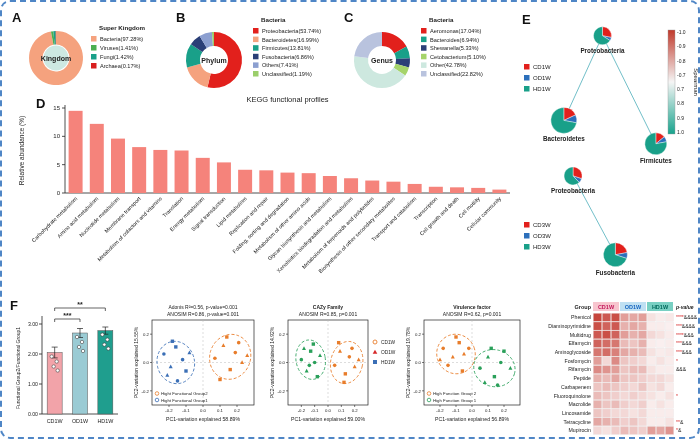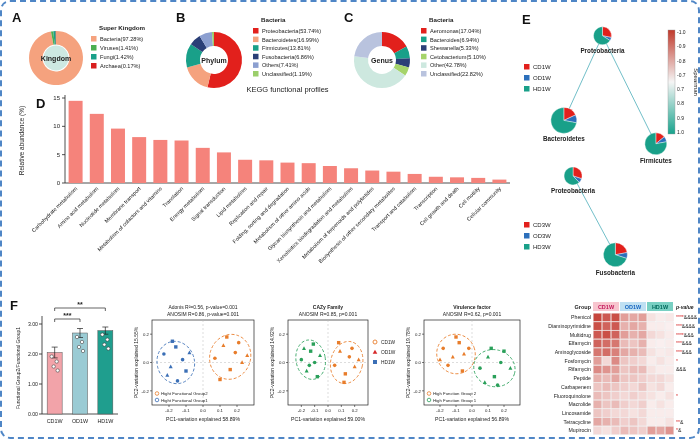--- a/index.html
+++ b/index.html
@@ -81,21 +81,21 @@
         <rect x="79" y="37.2" width="5.5" height="5.5" fill="#2B3F77"></rect>
         <text x="88" y="42.2" font-size="5.6" text-anchor="start" fill="#222">Shewanella(5.33%)</text>
         <rect x="79" y="45.8" width="5.5" height="5.5" fill="#A5D46A"></rect>
         <text x="88" y="50.8" font-size="5.6" text-anchor="start" fill="#222">Cetobacterium(5.10%)</text>
         <rect x="79" y="54.4" width="5.5" height="5.5" fill="#CDE8DF"></rect>
         <text x="88" y="59.4" font-size="5.6" text-anchor="start" fill="#222">Other(42.78%)</text>
         <rect x="79" y="63" width="5.5" height="5.5" fill="#B9C3DE"></rect>
         <text x="88" y="68" font-size="5.6" text-anchor="start" fill="#222">Unclassified(22.82%)</text>
       </svg>
   </div>
-  <div class="panel" style="left:8px;top:76px;width:506px;height:204px">
+  <div class="panel" style="left:8px;top:86px;width:506px;height:204px">
     <svg width="506" height="204">
         <text x="277.5" y="14" font-size="7.5" text-anchor="middle" fill="#222">KEGG functional profiles</text>
         <text x="0" y="0" font-size="6.5" text-anchor="middle" fill="#222" transform="translate(14,62.5) rotate(-90)">Relative abundance (%)</text>
         <line x1="55" y1="17" x2="55" y2="105" stroke="#222" stroke-width="0.8"></line>
         <line x1="55" y1="105" x2="500" y2="105" stroke="#222" stroke-width="0.8"></line>
         <line x1="52" y1="105" x2="55" y2="105" stroke="#222" stroke-width="0.8"></line>
         <text x="50" y="107" font-size="6" text-anchor="end" fill="#222">0</text>
         <line x1="52" y1="76.66666666666666" x2="55" y2="76.66666666666666" stroke="#222" stroke-width="0.8"></line>
         <text x="50" y="78.66666666666666" font-size="6" text-anchor="end" fill="#222">5</text>
         <line x1="52" y1="48.33333333333333" x2="55" y2="48.33333333333333" stroke="#222" stroke-width="0.8"></line>

